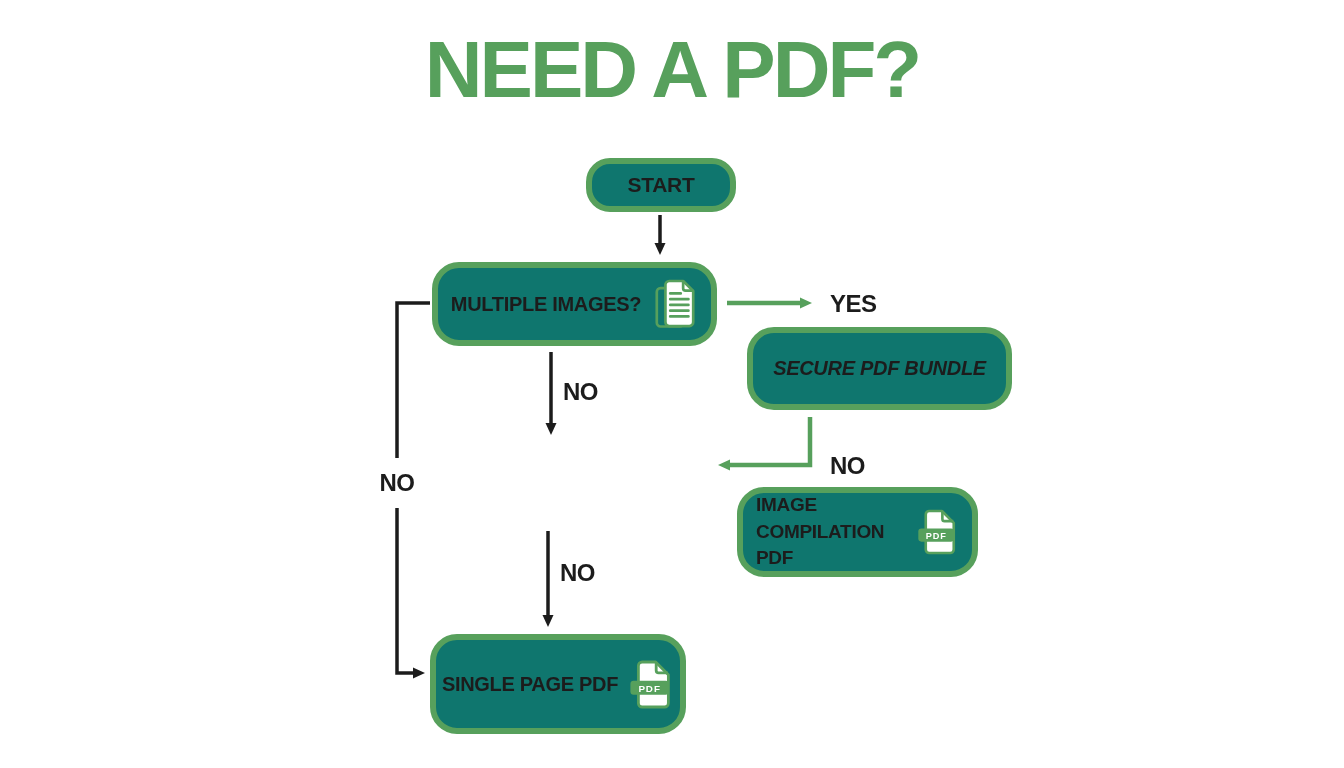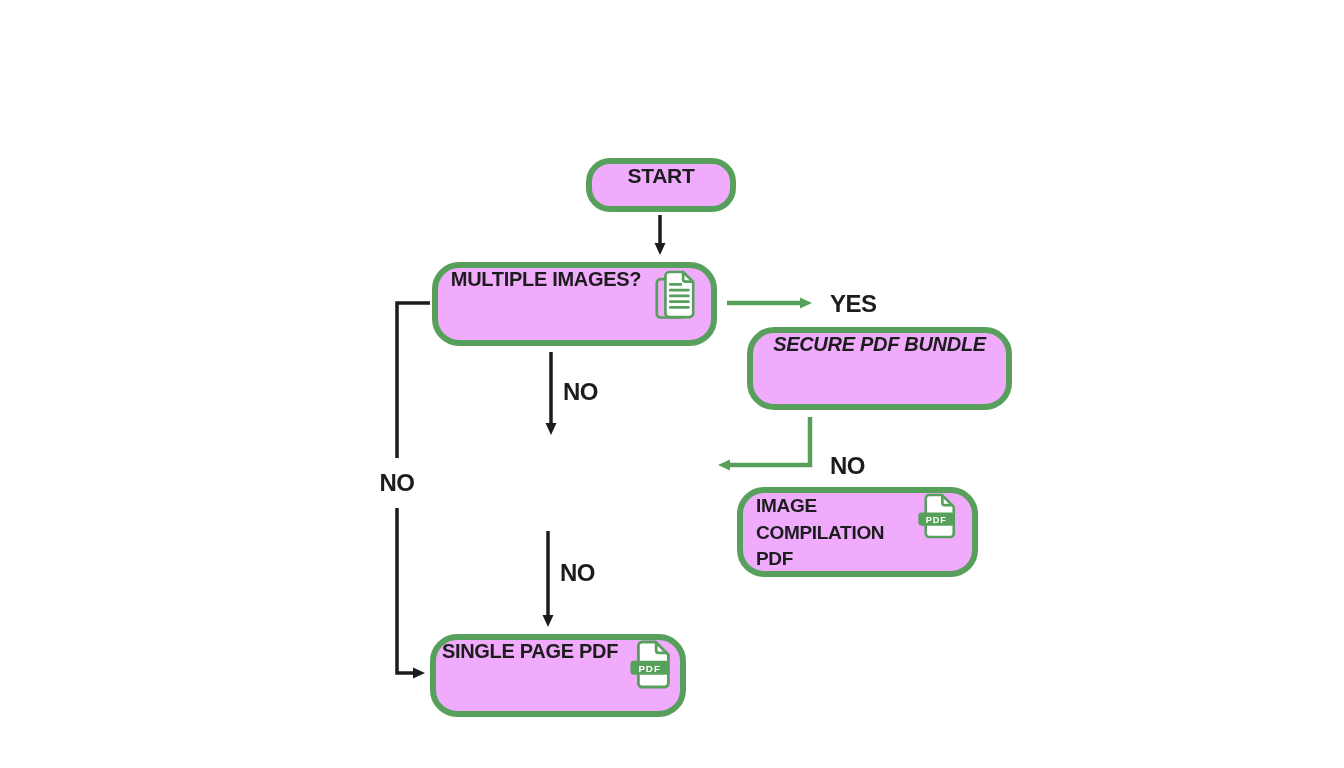--- a/index.html
+++ b/index.html
@@ -20,24 +20,24 @@
     position:absolute;top:30px;left:0;width:100%;
     text-align:center;
     font-size:80px;font-weight:800;letter-spacing:-3px;line-height:1;
     color:var(--green,#57a05c);
   }
   svg.connectors{position:absolute;left:0;top:0;}
   .k{stroke:var(--ink,#1c1c1c);stroke-width:3.5;fill:none;}
   .g{stroke:var(--green,#57a05c);stroke-width:4.5;fill:none;}
   .node{
     position:absolute;
-    background:#f0abfc;
+    background:#0f766e;
     border:6px solid var(--green,#57a05c);
     border-radius:27px;
-    display:flex;justify-content:center;
+    display:flex;align-items:center;justify-content:center;
     gap:11px;
     padding:0 14px;
     color:var(--ink,#1c1c1c);
     font-weight:700;font-size:20px;letter-spacing:-0.3px;
     white-space:nowrap;
   }
   .node-label{display:inline-block;}
   .node-label.wrap{white-space:normal;width:190px;text-align:left;line-height:1.4;}
   .edge-label{
     position:absolute;
@@ -52,20 +52,21 @@
     font-family:"Liberation Sans","DejaVu Sans",sans-serif;
     font-weight:700;font-size:10.5px;letter-spacing:1px;
     fill:#ffffff;
   }
 </style>
 </head>
 <body>
 
 <div class="canvas">
 
+  <h1 class="title">NEED A PDF?</h1>
 
   <svg class="connectors" width="1344" height="768" viewBox="0 0 1344 768">
     <defs>
       <marker id="ah-k" markerUnits="userSpaceOnUse" markerWidth="14" markerHeight="14" refX="2" refY="7" orient="auto">
         <path d="M1,1.5 L13,7 L1,12.5 Z" fill="#1c1c1c"></path>
       </marker>
       <marker id="ah-g" markerUnits="userSpaceOnUse" markerWidth="14" markerHeight="14" refX="2" refY="7" orient="auto">
         <path d="M1,1.5 L13,7 L1,12.5 Z" fill="#57a05c"></path>
       </marker>
     </defs>
@@ -106,21 +107,21 @@
   <div class="node" style="left:737px;top:487px;width:241px;height:90px;padding:0 13px;justify-content:space-between;">
     <span class="node-label wrap" style="font-size:19px;width:178px;">IMAGE COMPILATION PDF</span>
     <svg class="icon-pdf" style="width:42px;height:46px;" viewBox="0 0 48 52">
       <path d="M10,6 a4,4 0 0 1 4,-4 h14.5 l13.5,13.5 v30.5 a4,4 0 0 1 -4,4 h-24 a4,4 0 0 1 -4,-4 z" fill="#ffffff" stroke="#57a05c" stroke-width="3" stroke-linejoin="round"></path>
       <path d="M29,2.5 V11 a2.5,2.5 0 0 0 2.5,2.5 h10" fill="none" stroke="#57a05c" stroke-width="3"></path>
       <rect x="1.5" y="22" width="41" height="15" rx="3.5" fill="#57a05c"></rect>
       <text x="22" y="33.5" text-anchor="middle" class="pdf-txt">PDF</text>
     </svg>
   </div>
 
-  <div class="node" style="left:430px;top:634px;width:256px;height:83px;">
+  <div class="node" style="left:430px;top:634px;width:256px;height:100px;">
     <span class="node-label">SINGLE PAGE PDF</span>
     <svg class="icon-pdf" viewBox="0 0 48 52">
       <path d="M10,6 a4,4 0 0 1 4,-4 h14.5 l13.5,13.5 v30.5 a4,4 0 0 1 -4,4 h-24 a4,4 0 0 1 -4,-4 z" fill="#ffffff" stroke="#57a05c" stroke-width="3" stroke-linejoin="round"></path>
       <path d="M29,2.5 V11 a2.5,2.5 0 0 0 2.5,2.5 h10" fill="none" stroke="#57a05c" stroke-width="3"></path>
       <rect x="1.5" y="22" width="41" height="15" rx="3.5" fill="#57a05c"></rect>
       <text x="22" y="33.5" text-anchor="middle" class="pdf-txt">PDF</text>
     </svg>
   </div>
 
 </div>

